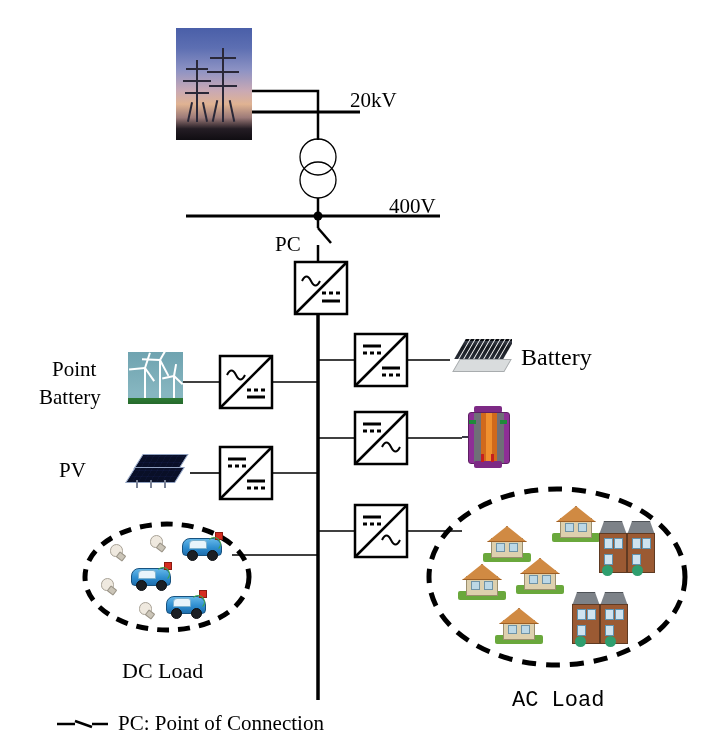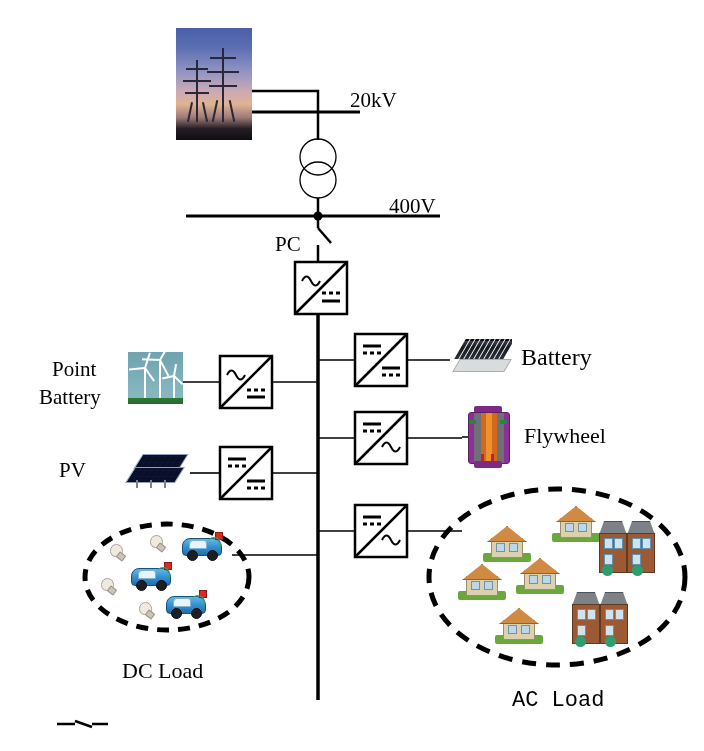--- a/index.html
+++ b/index.html
@@ -518,20 +518,20 @@
 
   <div class="lbl" style="left:275px; top:232px; font-size:21px;">PC</div>
 
   <div class="lbl" style="left:52px; top:357px; font-size:21px;">Point</div>
   <div class="lbl" style="left:39px; top:385px; font-size:21px;">Battery</div>
 
   <div class="lbl" style="left:59px; top:458px; font-size:21px;">PV</div>
 
   <div class="lbl" style="left:521px; top:344px; font-size:24px;font-family:Liberation Serif, serif;">Battery</div>
 
-  <div class="lbl" style="left:524px; top:423px; font-size:22px;">Flywheel</div>
 
   <div class="lbl" style="left:122px; top:658px; font-size:22px;">DC Load</div>
 
   <div class="lbl" style="left:512px; top:688px; font-size:22px;font-family:Liberation Mono, monospace;">AC Load</div>
 
+  <div class="lbl" style="left:118px; top:711px; font-size:21px;">PC: Point of Connection</div>
 
 </div>
 
 </body></html>

